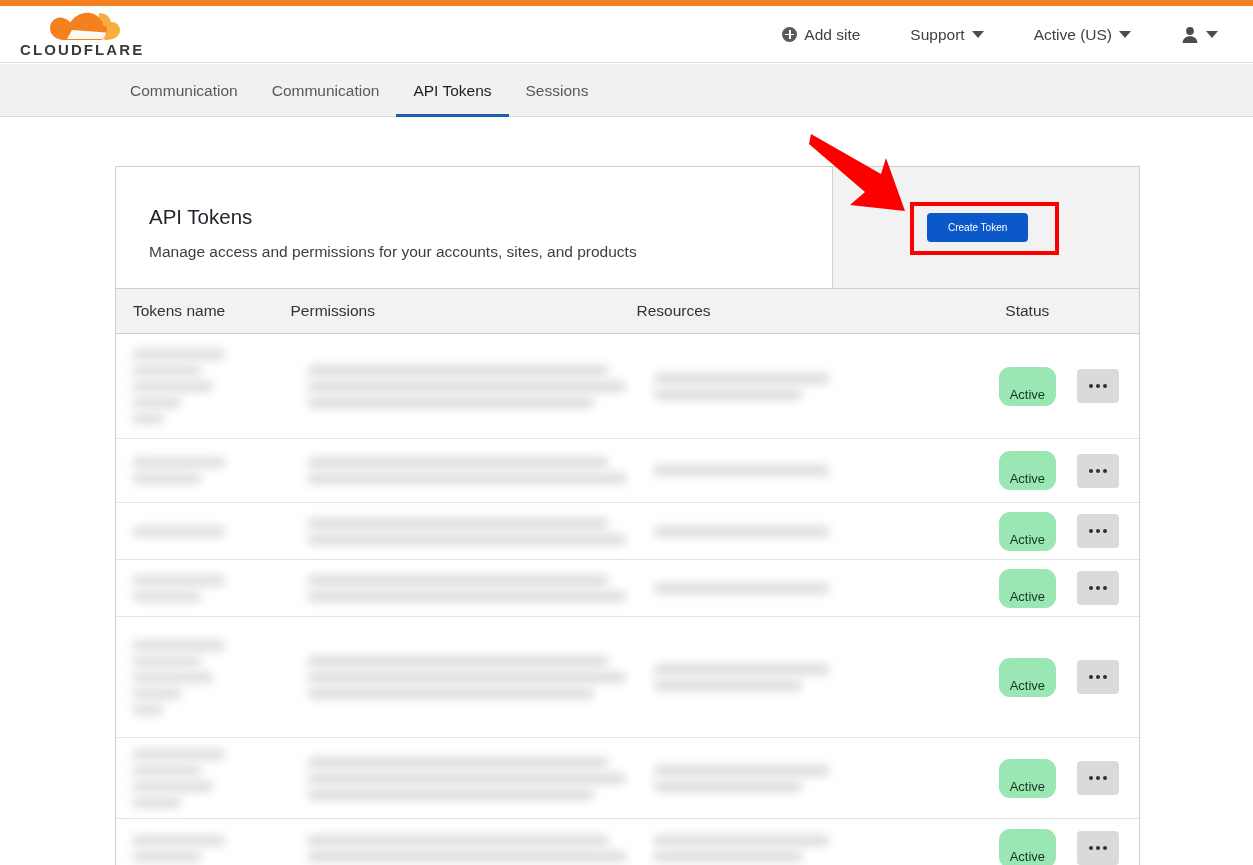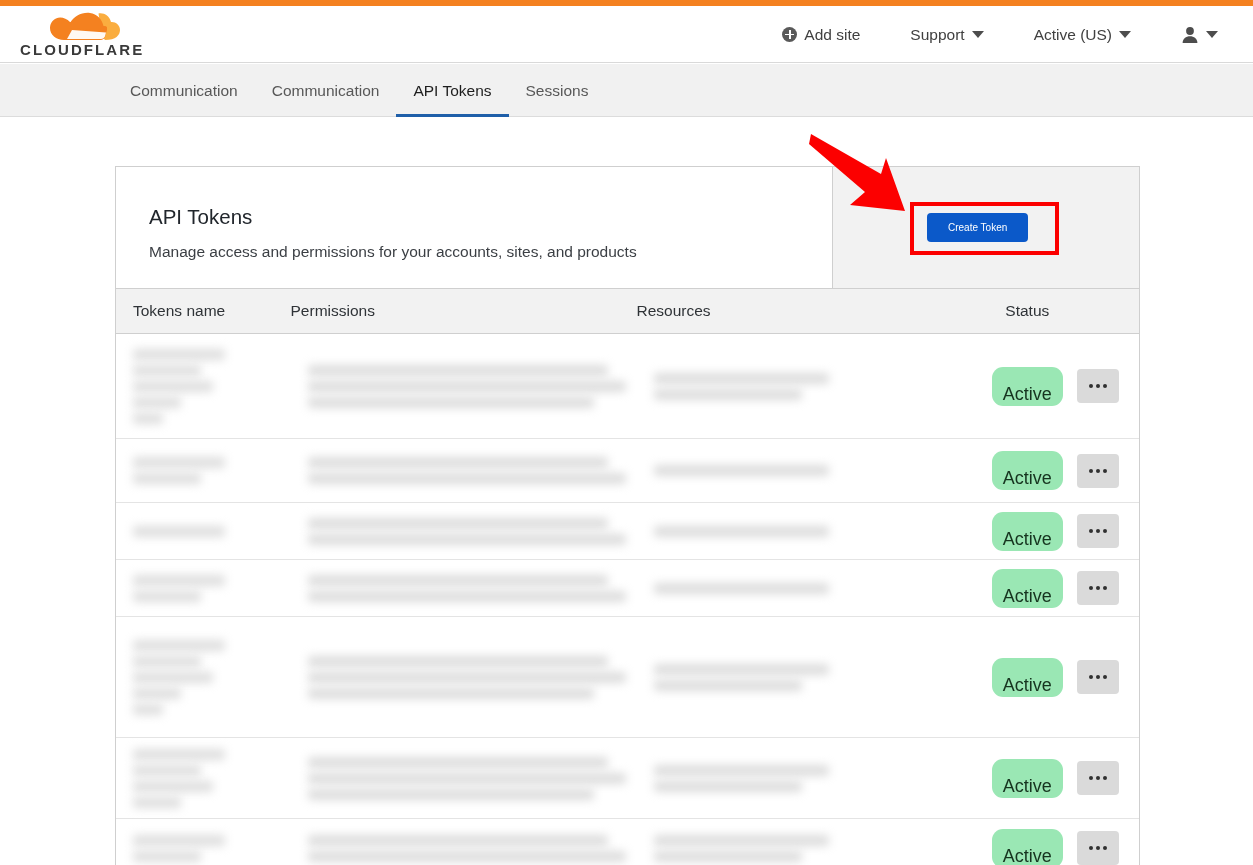--- a/index.html
+++ b/index.html
@@ -156,21 +156,21 @@
     border-radius: 3px;
     filter: blur(5px);
     margin: 5px 0;
     height: 11px;
   }
   .blur-cell.name .blur-line { background: #dedede; }
 
   .badge-active {
     display: inline-block;
     background: #9ae7b4; color: #16341f;
-    font-size: 18px;
+    font-size: 13px;
     border-radius: 11px;
     padding: 20px 11px 4px 11px;
     line-height: 15px;
   }
   .menu-btn {
     width: 42px; height: 34px;
     background: #dadada; border: none; border-radius: 4px;
     color: #2b2b2b; font-size: 15px; line-height: 10px;
     cursor: pointer; letter-spacing: 1px;
     display: flex; align-items: center; justify-content: center;

